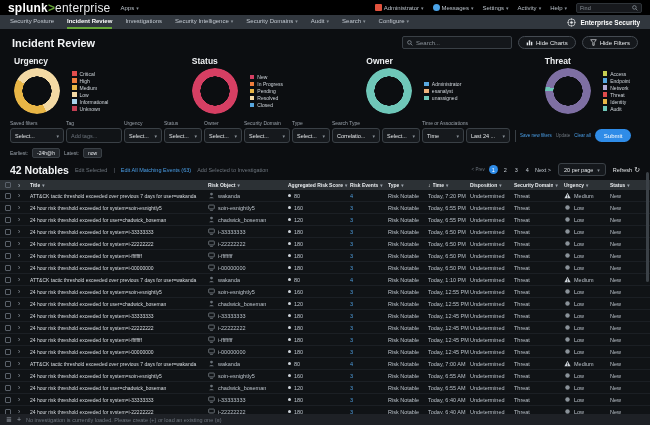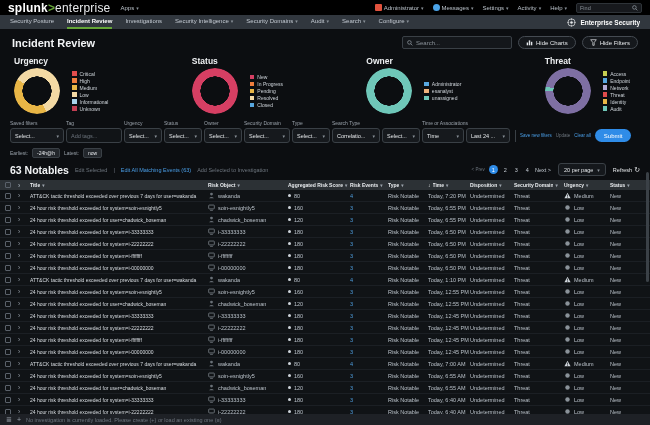--- a/index.html
+++ b/index.html
@@ -395,21 +395,21 @@
   </div>
 
 <div id="chips-row">
   <span>Earliest:</span>
   <span class="chip">-24h@h</span>
   <span>Latest:</span>
   <span class="chip">now</span>
 </div>
 
 <div id="notables-bar">
-  <span id="notables-count">63 Notables</span>
+  <span id="notables-count">42 Notables</span>
   <span class="link-dim" style="font-size:5.5px">Edit Selected</span>
   <span class="link-dim" style="font-size:5.5px">|</span>
   <span class="link-blue" style="font-size:5.5px">Edit All Matching Events (63)</span>
   <span class="link-dim" style="font-size:5.5px">Add Selected to Investigation</span>
   <div id="nb-right">
     <div id="pagination">
         <span class="link-dim">&lt; Prev</span>
         <span class="page-num active">1</span>
         <span class="page-num">2</span>
         <span class="page-num">3</span>

